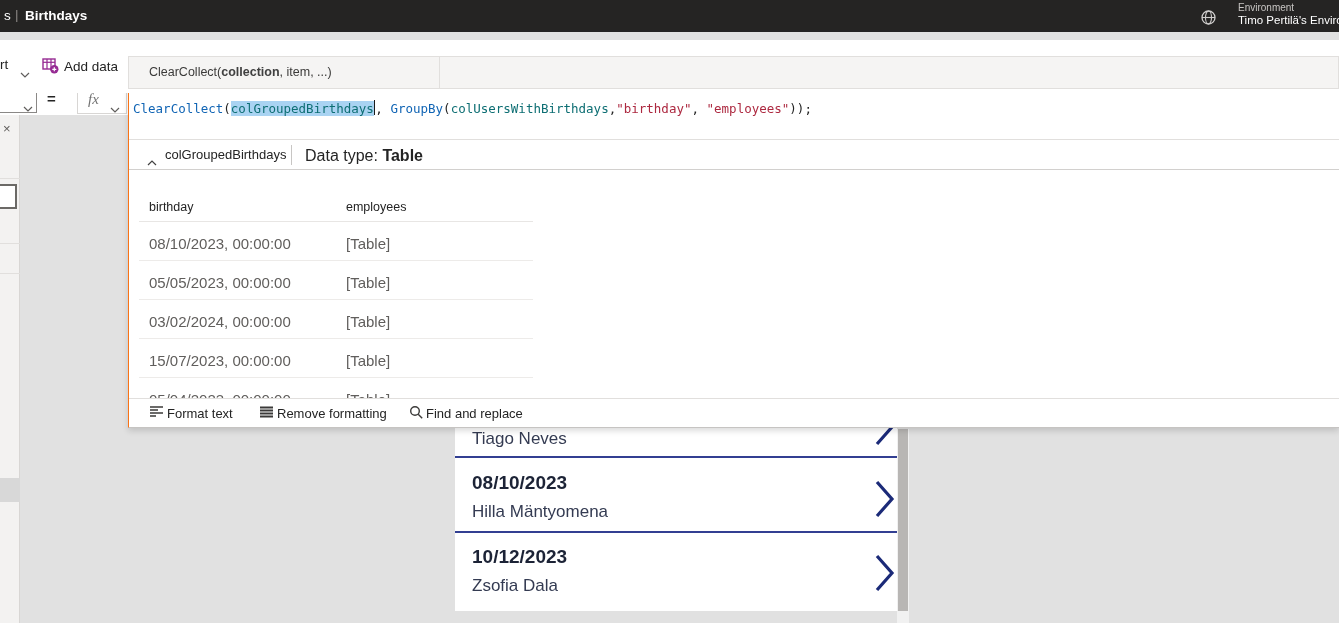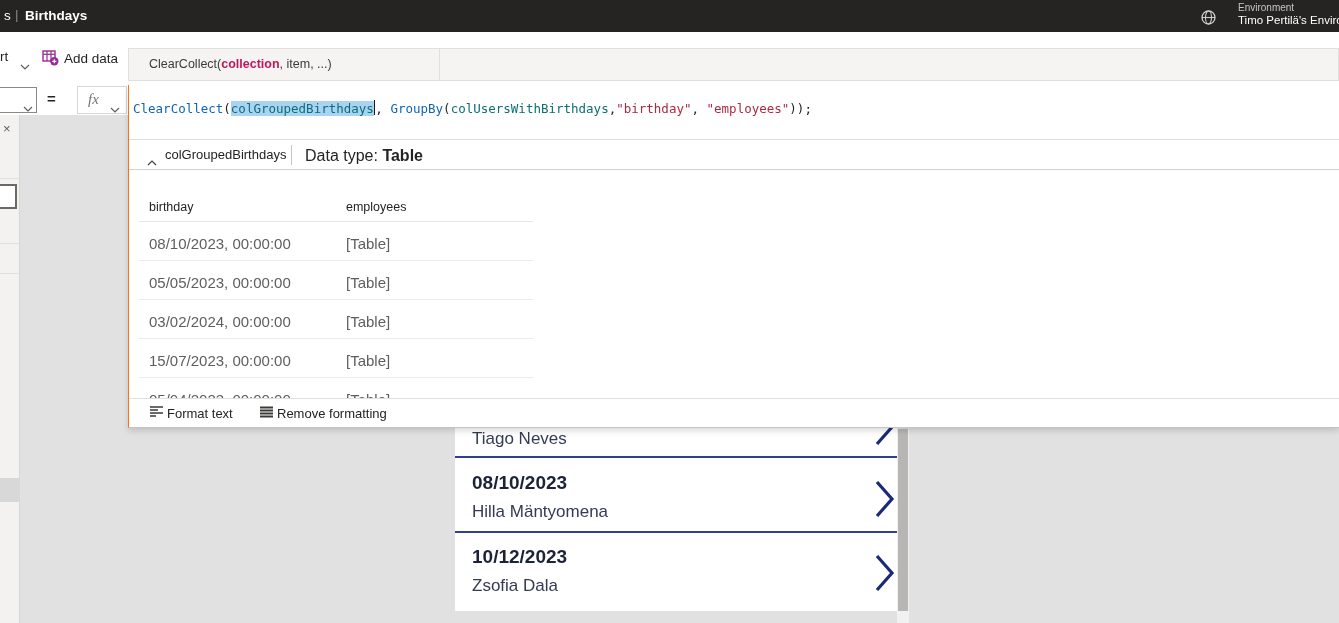--- a/index.html
+++ b/index.html
@@ -11,33 +11,33 @@
   .topbar .app-suffix { position:absolute; left:4px; top:8px; font-size:13.5px; }
   .topbar .pipe { position:absolute; left:15px; top:7px; font-size:13.5px; color:#8a8886; }
   .topbar .title { position:absolute; left:25px; top:8px; font-size:13.5px; font-weight:bold; }
   .env-group { position:absolute; left:1196px; top:0; width:143px; height:32px; cursor:pointer; }
   .env-icon { position:absolute; left:4px; top:9px; }
   .env-labels { position:absolute; left:42px; top:2px; width:101px; height:30px; overflow:hidden; white-space:nowrap; }
   .env-label { font-size:10px; color:#c8c6c4; display:block; line-height:11px; }
   .env-name { font-size:11.5px; color:#fff; display:block; line-height:14px; }
 
   
-  .toolbar-row { position:absolute; left:0; top:32px; width:1339px; height:53px; background:#fff; z-index:40; }
+  .toolbar-row { position:absolute; left:0; top:40px; width:1339px; height:53px; background:#fff; z-index:40; }
   .insert-partial { position:absolute; left:0; top:17px; font-size:13.5px; color:#242424; }
   .insert-chev { position:absolute; left:20px; top:24px; }
   .add-data-btn { position:absolute; left:40px; top:10px; width:92px; height:32px; cursor:pointer; }
   .add-data-icon { position:absolute; left:2px; top:7px; }
   .add-data-label { position:absolute; left:24px; top:9px; font-size:13.5px; }
 
   
   .helper-bar { position:absolute; left:128px; top:16px; width:1211px; height:33px; background:#f5f4f3; border:1px solid #e1dfdd; font-size:12.5px; color:#3b3a39; }
   .helper-sig { position:absolute; left:20px; top:8px; white-space:nowrap; }
   .helper-div { position:absolute; left:310px; top:0; width:1px; height:31px; background:#e1dfdd; }
   .helper-desc { position:absolute; left:330px; top:8px; white-space:nowrap; }
-  .hbold { font-weight:bold; color:#be185d; }
+  .hbold { font-weight:bold; color:#404040; }
 
   
   .controls-row { position:absolute; left:0; top:85px; width:128px; height:30px; background:#fff; z-index:30; }
   .prop-dropdown { position:absolute; left:-6px; top:2px; width:43px; height:26px; background:#fff; border:1px solid #8a8886; cursor:pointer; }
   .prop-chev { position:absolute; left:28px; top:10px; }
   .equals-sign { position:absolute; left:47px; top:5px; font-size:15px; font-weight:600; color:#242424; }
   .fx-btn { position:absolute; left:77px; top:1px; width:50px; height:28px; background:#fff; border:1px solid #d8d6d4; cursor:pointer; }
   .fx-glyph { position:absolute; left:10px; top:4px; font-family:"Liberation Serif", serif; font-style:italic; font-size:15px; color:#737373; }
   .fx-chev { position:absolute; left:32px; top:12px; }
 
@@ -209,20 +209,29 @@
       <span>Format text</span>
     </div>
     <div class="pt-btn pt-remove">
       <span>
         <svg width="16" height="14" viewBox="0 0 16 14">
             <path d="M1 2.5 h13 M1 5.5 h13 M1 8.5 h13 M1 11.5 h13" stroke="#3b3a39" stroke-width="2" fill="none"></path>
           </svg>
       </span>
       <span>Remove formatting</span>
     </div>
+    <div class="pt-btn pt-find">
+      <span>
+        <svg width="15" height="15" viewBox="0 0 15 15">
+            <circle cx="6" cy="6" r="4.3" fill="none" stroke="#3b3a39" stroke-width="1.4"></circle>
+            <line x1="9.2" y1="9.2" x2="13.2" y2="13.2" stroke="#3b3a39" stroke-width="1.4"></line>
+          </svg>
+      </span>
+      <span>Find and replace</span>
+    </div>
   </div>
 </div>
 
 <div class="left-sliver">
   <span class="sliver-close">×</span>
   <div class="sliver-div" style="top:63px"></div>
   <div class="sliver-searchbox"></div>
   <div class="sliver-div" style="top:128px"></div>
   <div class="sliver-div" style="top:158px"></div>
   <div class="sliver-selected"></div>

